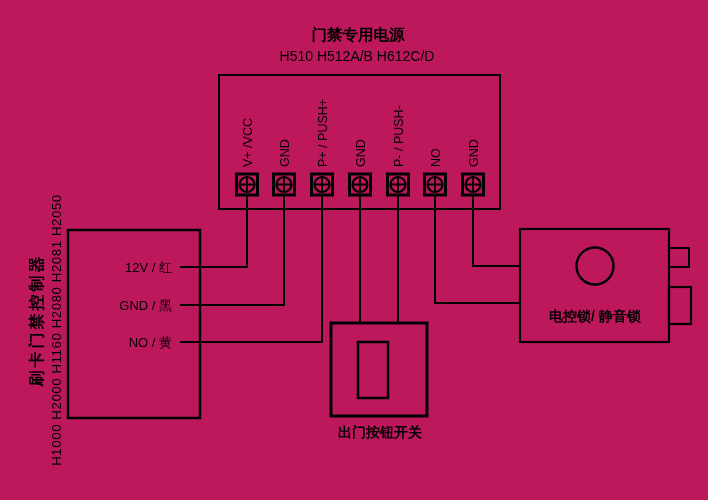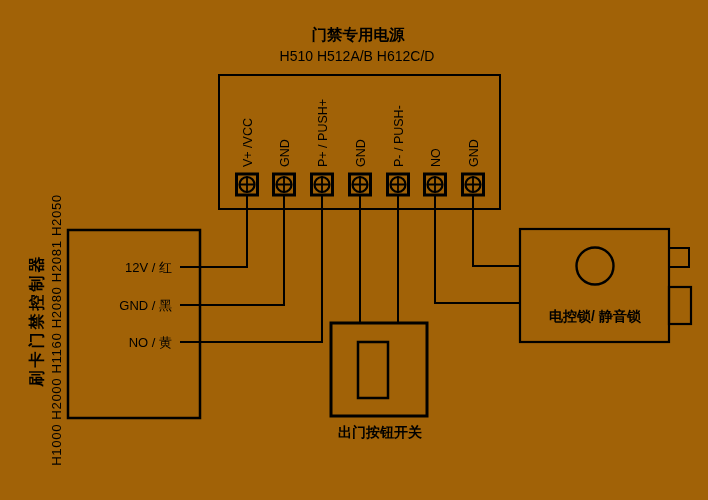--- a/index.html
+++ b/index.html
@@ -1,20 +1,20 @@
 <!DOCTYPE html>
 <html><head>
 <meta charset="utf-8">
 <style>
   html, body { margin: 0; padding: 0; background: #ffffff; }
   #canvas {
     position: relative;
     width: 708px;
     height: 500px;
-    background: #a16207;
+    background: #be185d;
     overflow: hidden;
     font-family: "Liberation Sans", sans-serif;
   }
   svg text {
     font-family: "Liberation Sans", sans-serif;
     fill: #000000;
   }
   .t-title   { font-size: 15.5px; font-weight: bold; }
   .t-sub     { font-size: 14px; }
   .t-term    { font-size: 12.5px; }

